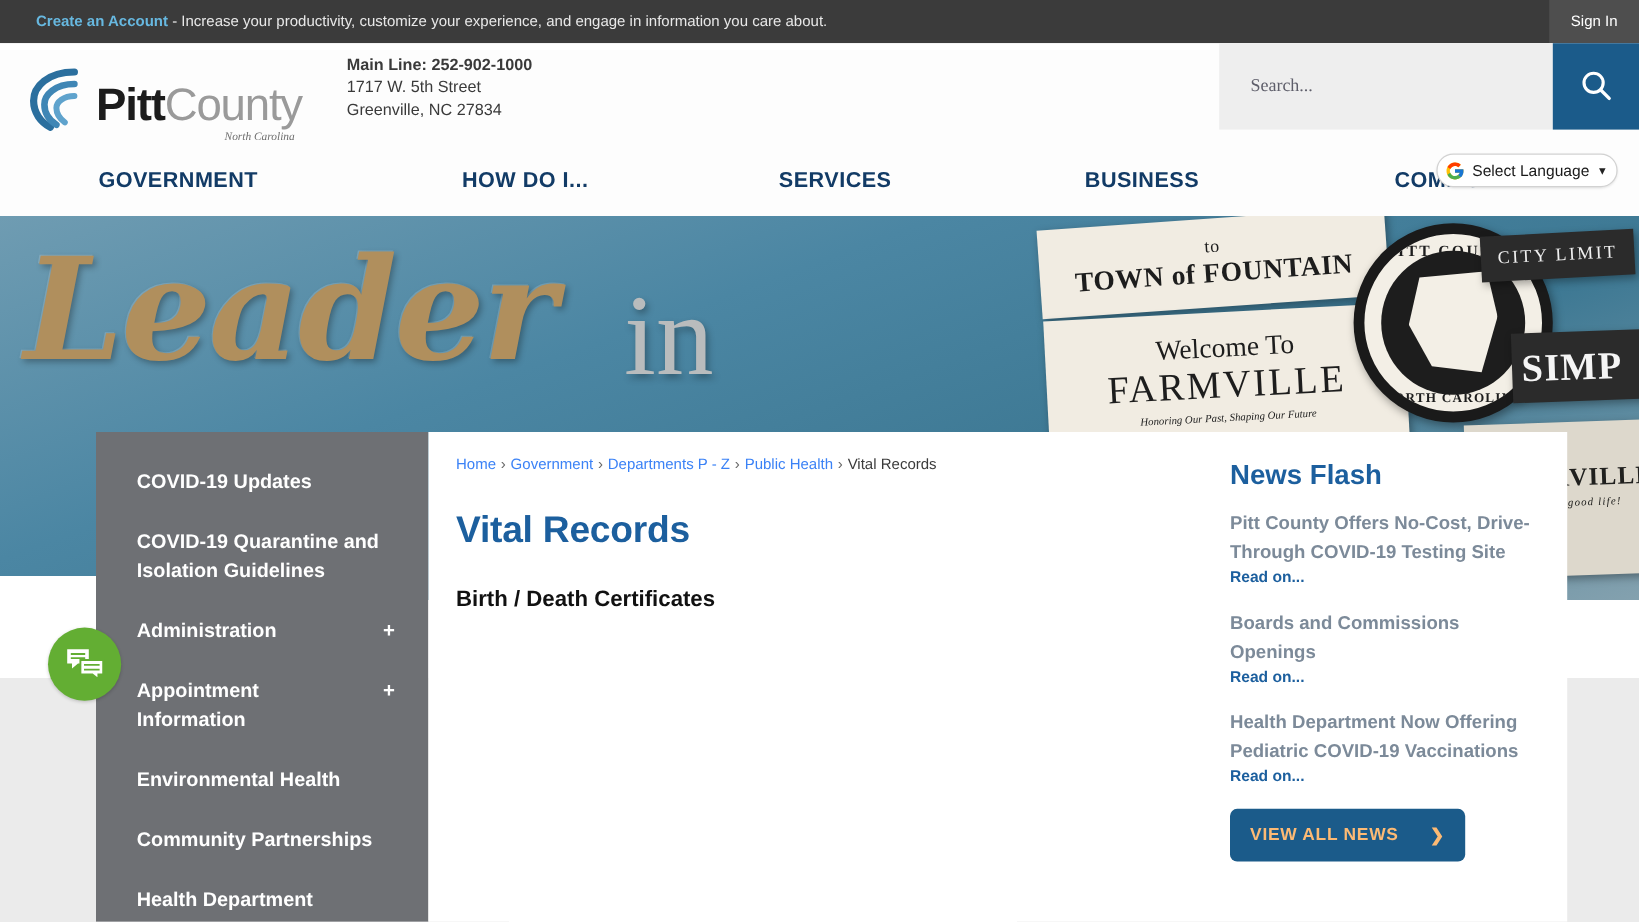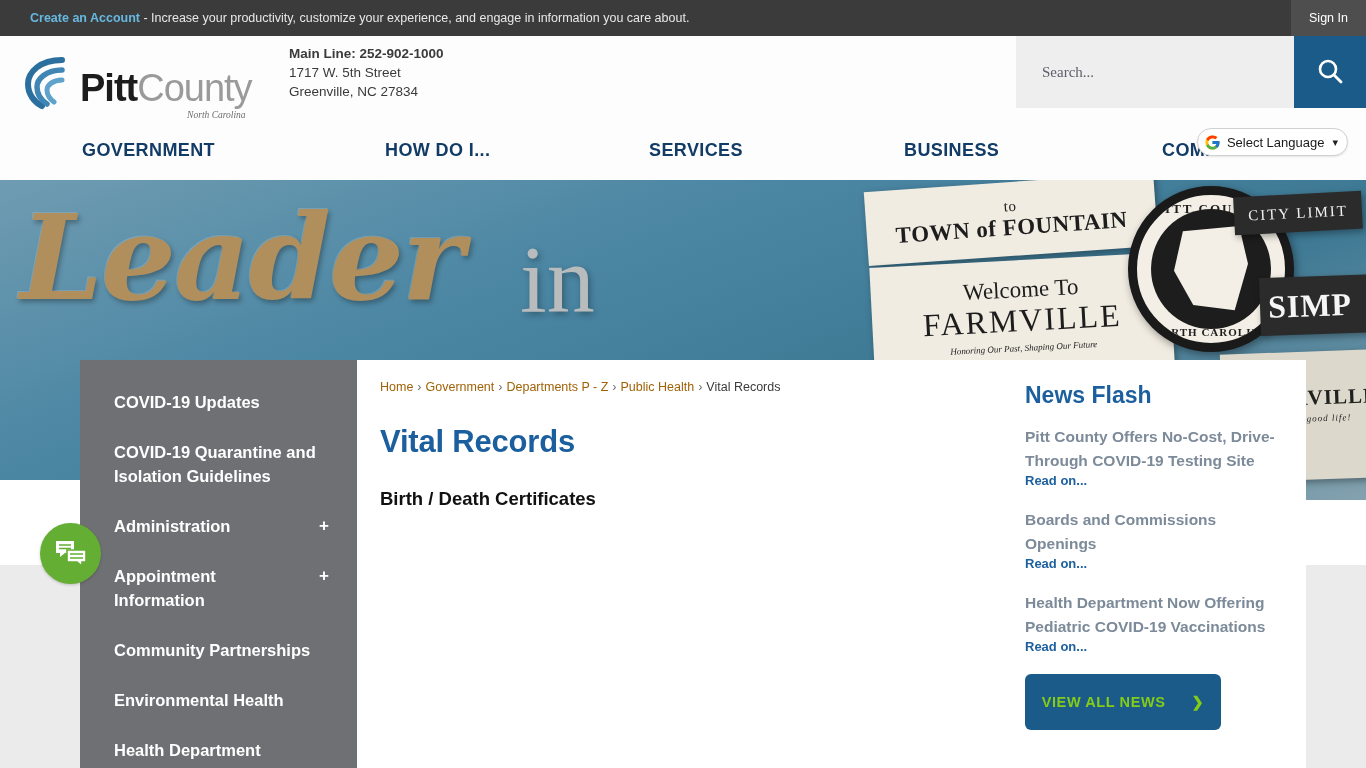--- a/index.html
+++ b/index.html
@@ -259,21 +259,21 @@
   .side-item .plus { font-size: 17px; color: #fff; flex-shrink: 0; line-height: 24px; }
 
   .content {
     flex: 1; background: #ffffff;
     padding: 20px 26px 0 23px;
     position: relative;
     display: flex;
   }
   .main-col { width: 645px; padding-right: 20px; }
   .breadcrumb { font-size: 12.5px; color: #3c3c3c; margin-bottom: 30px; }
-  .breadcrumb a { color: #a16207; text-decoration: none; cursor: pointer; }
+  .breadcrumb a { color: #3b82f6; text-decoration: none; cursor: pointer; }
   .breadcrumb .sep { color: #6a6a6a; margin: 0 4px; }
   .breadcrumb .current { color: #3b3b3b; }
 
   .page-title {
     font-size: 31px; font-weight: bold; color: #1c5f9e;
     margin-bottom: 28px; letter-spacing: -0.2px;
   }
   .body-p {
     font-size: 14.3px; line-height: 22px; color: #2e2e2e;
     margin-bottom: 22px;
@@ -301,22 +301,22 @@
   .news-headline {
     font-size: 15.5px; line-height: 23.5px; font-weight: bold;
     color: #7c8a99; cursor: pointer;
   }
   .news-readon {
     font-size: 13px; font-weight: bold; color: #1c5f9e;
     cursor: pointer; margin-top: 1px;
   }
   .view-all-btn {
     margin-top: 14px;
-    width: 196px; height: 56px;
-    background: #1b5b8a; color: #84cc16;
+    width: 196px; height: 44px;
+    background: #1b5b8a; color: #fdba74;
     border: none; border-radius: 6px; cursor: pointer;
     font-size: 14.5px; font-weight: bold; letter-spacing: 0.6px;
     display: flex; align-items: center; justify-content: center; gap: 26px;
     font-family: "Liberation Sans", sans-serif;
   }
 
   
   .feedback {
     position: absolute; left: 40px; top: 523px;
     width: 61px; height: 61px; border-radius: 50%;
@@ -448,25 +448,25 @@
     </div>
     <div class="side-item">
       <span>Administration</span>
       <span class="plus">+</span>
     </div>
     <div class="side-item">
       <span>Appointment Information</span>
       <span class="plus">+</span>
     </div>
     <div class="side-item">
+      <span>Environmental Health</span>
+      <span class="plus"></span>
+    </div>
+    <div class="side-item">
       <span>Community Partnerships</span>
-      <span class="plus"></span>
-    </div>
-    <div class="side-item">
-      <span>Environmental Health</span>
       <span class="plus"></span>
     </div>
     <div class="side-item">
       <span>Health Department</span>
       <span class="plus"></span>
     </div>
   </div>
 
   <div class="content">
 

